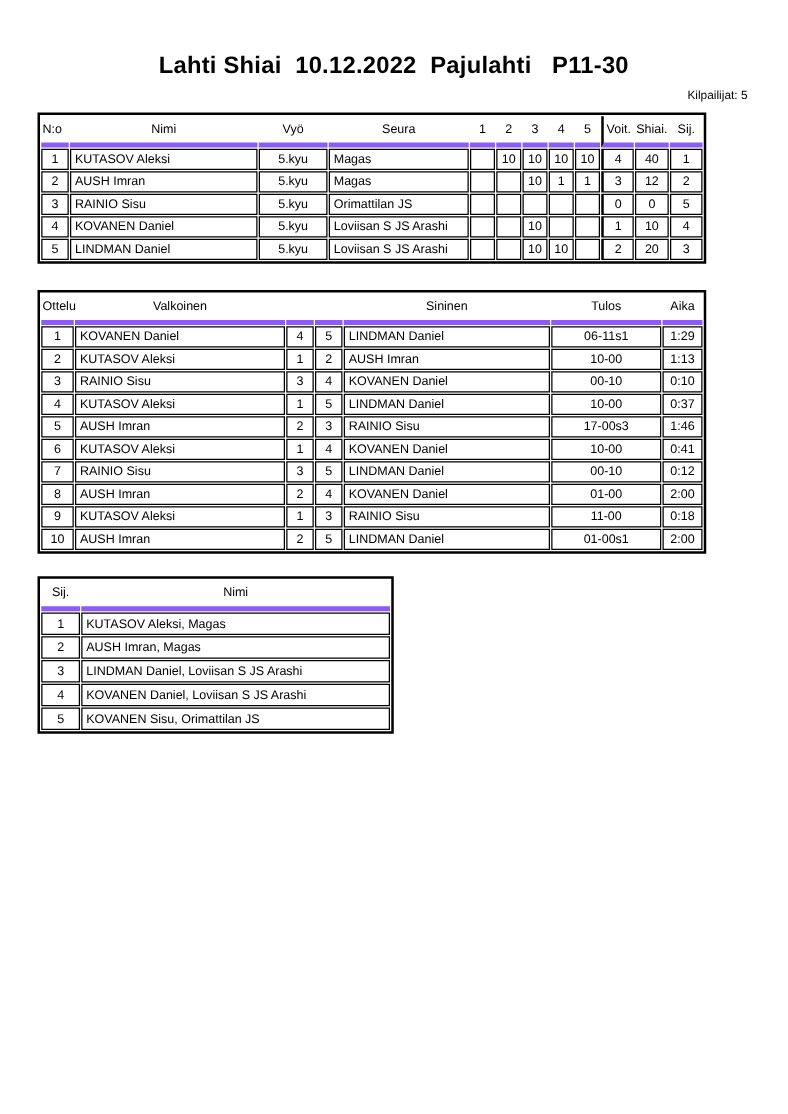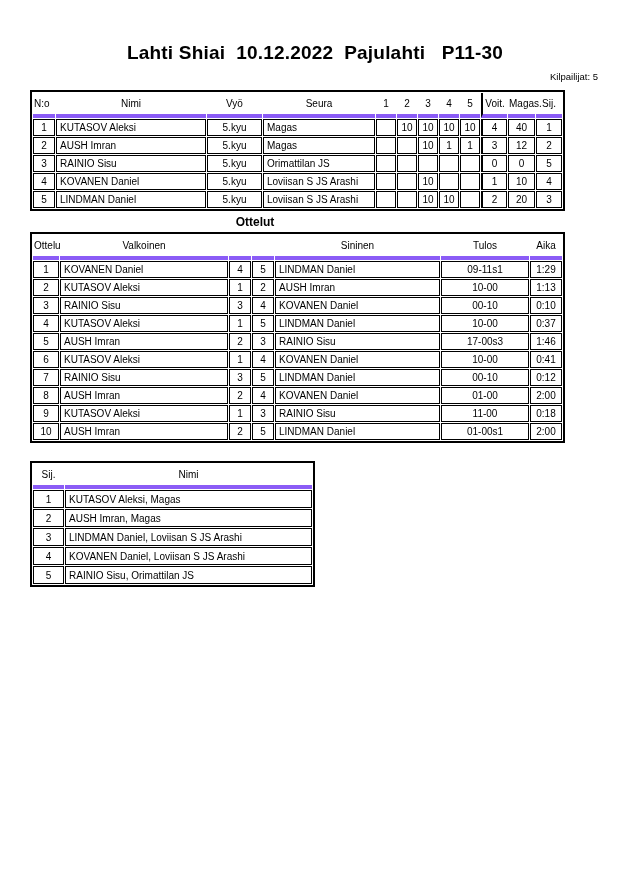--- a/index.html
+++ b/index.html
@@ -102,21 +102,21 @@
         <th class="al">N:o</th>
         <th>Nimi</th>
         <th>Vyö</th>
         <th>Seura</th>
         <th>1</th>
         <th>2</th>
         <th>3</th>
         <th>4</th>
         <th>5</th>
         <th class="gl">Voit.</th>
-        <th>Magas.</th>
+        <th>Shiai.</th>
         <th>Sij.</th>
       </tr>
     </thead>
     <tbody>
 
         <tr>
           <td class="ac">1</td>
           <td class="al">KUTASOV Aleksi</td>
           <td class="ac">5.kyu</td>
           <td class="al">Magas</td>
@@ -185,21 +185,20 @@
           <td class="ac">10</td>
           <td class="ac">10</td>
           <td class="ac"></td>
           <td class="ac gl">2</td>
           <td class="ac">20</td>
           <td class="ac">3</td>
         </tr>
       </tbody>
   </table>
 
-  <div class="section-label" id="lbl-ottelut">Ottelut</div>
 
   <table id="t2">
     <colgroup>
       <col style="width:26px">
         <col style="width:168px">
         <col style="width:22px">
         <col style="width:22px">
       <col style="width:165px">
         <col style="width:88px">
         <col style="width:32px">
@@ -216,21 +215,21 @@
       </tr>
     </thead>
     <tbody>
 
         <tr>
           <td class="ac">1</td>
           <td class="al">KOVANEN Daniel</td>
           <td class="ac">4</td>
           <td class="ac">5</td>
           <td class="al">LINDMAN Daniel</td>
-          <td class="ac">09-11s1</td>
+          <td class="ac">06-11s1</td>
           <td class="ac">1:29</td>
         </tr>
 
         <tr>
           <td class="ac">2</td>
           <td class="al">KUTASOV Aleksi</td>
           <td class="ac">1</td>
           <td class="ac">2</td>
           <td class="al">AUSH Imran</td>
           <td class="ac">10-00</td>
@@ -349,18 +348,18 @@
           <td class="al">LINDMAN Daniel, Loviisan S JS Arashi</td>
         </tr>
 
         <tr>
           <td class="ac">4</td>
           <td class="al">KOVANEN Daniel, Loviisan S JS Arashi</td>
         </tr>
 
         <tr>
           <td class="ac">5</td>
-          <td class="al">RAINIO Sisu, Orimattilan JS</td>
+          <td class="al">KOVANEN Sisu, Orimattilan JS</td>
         </tr>
       </tbody>
   </table>
 
 </div>
 
 </body></html>

